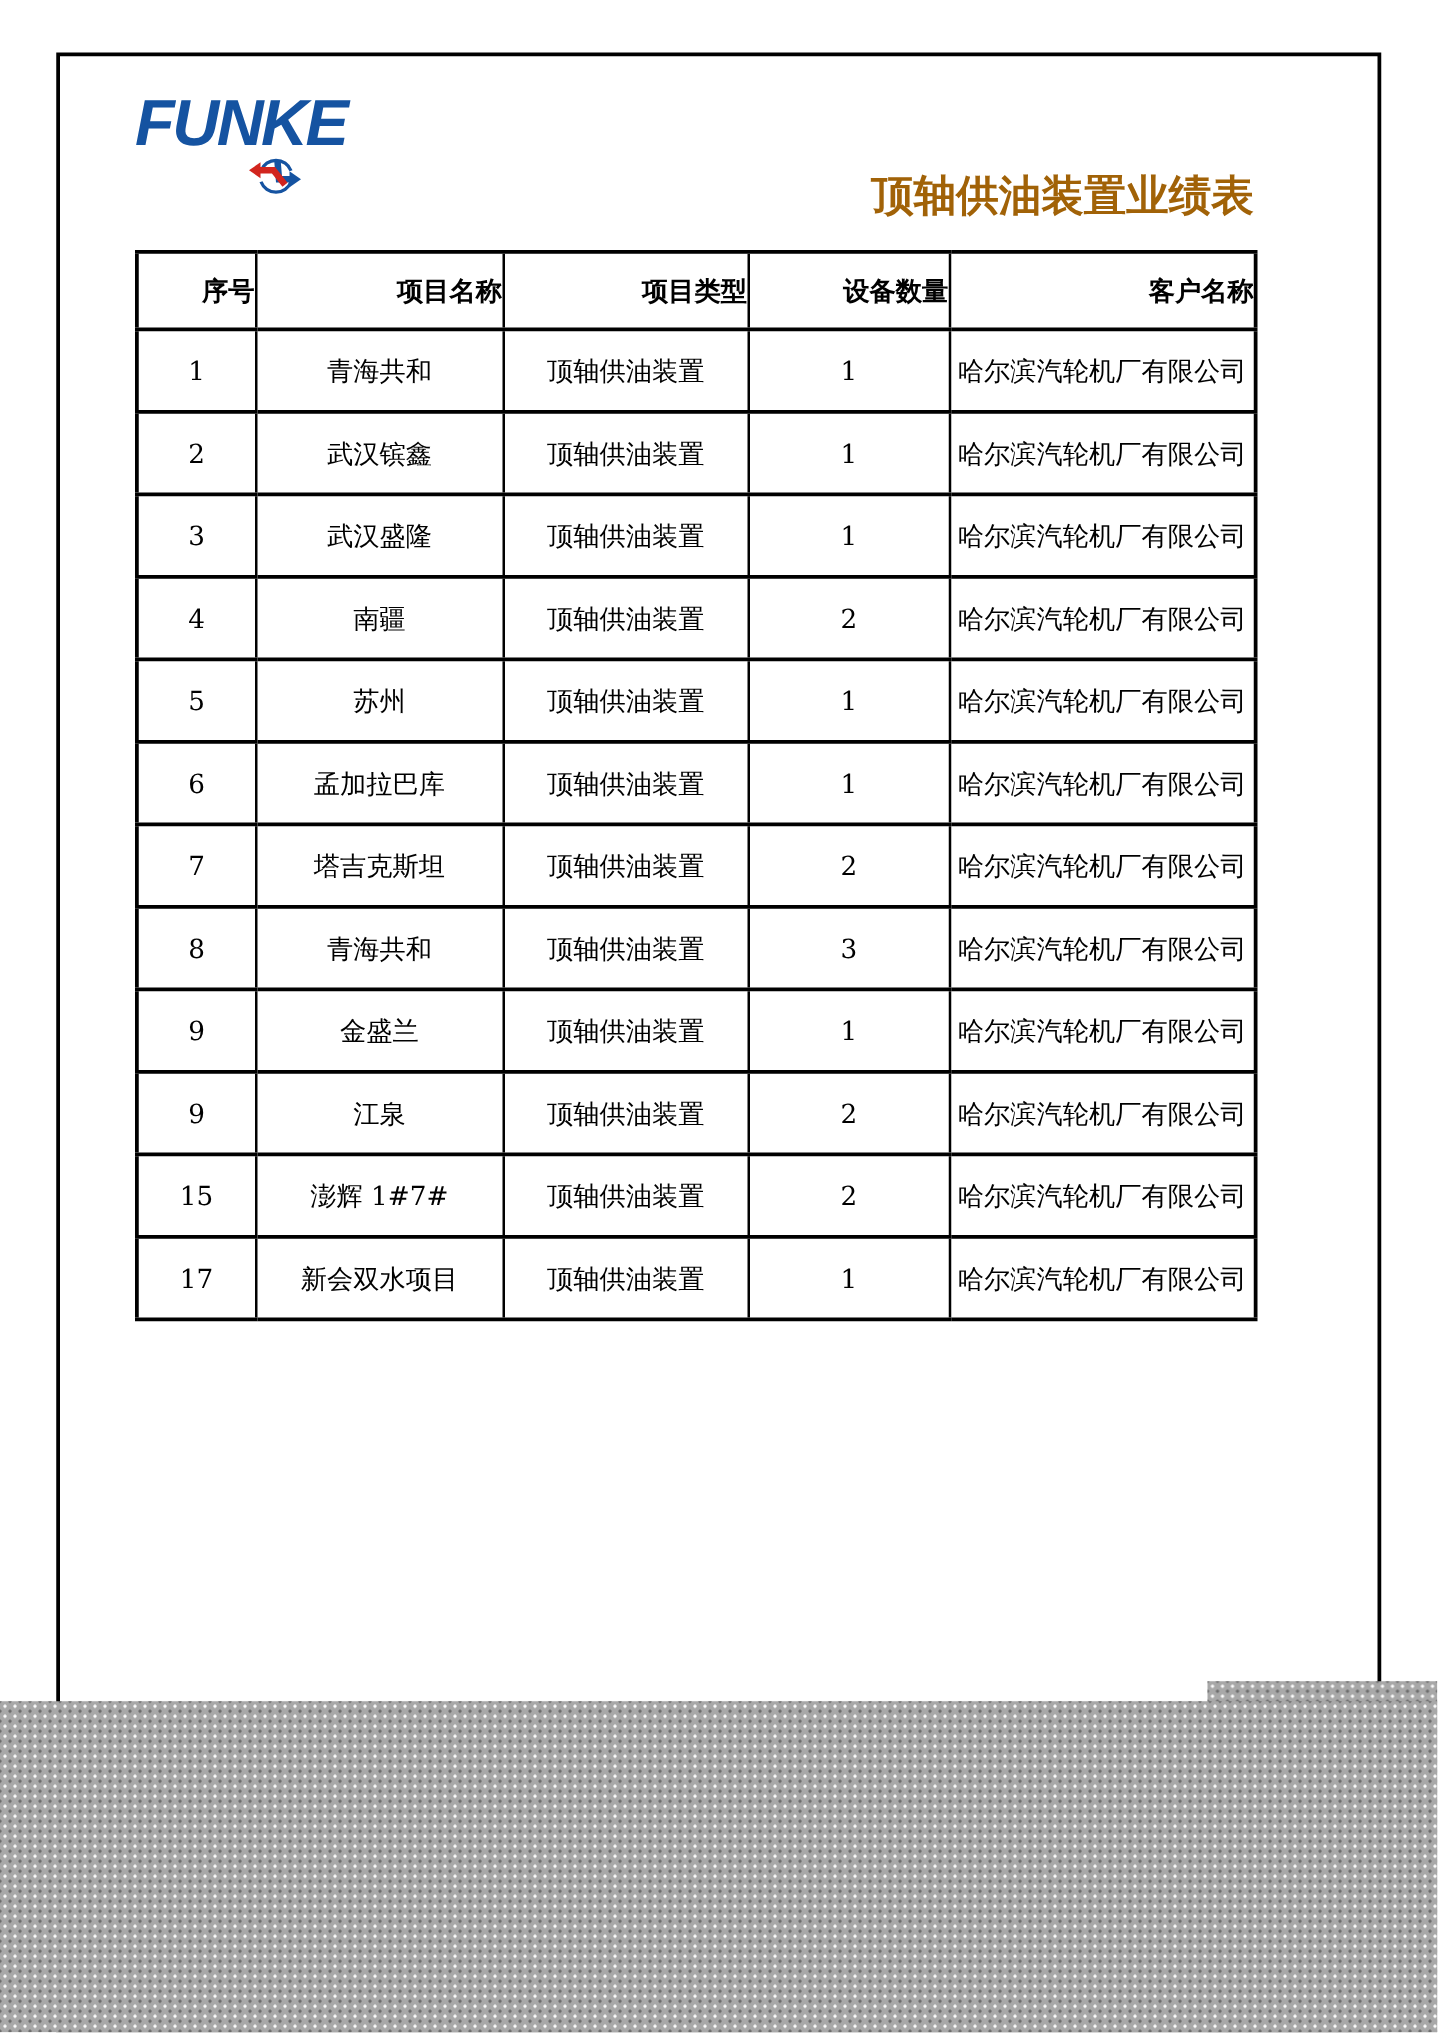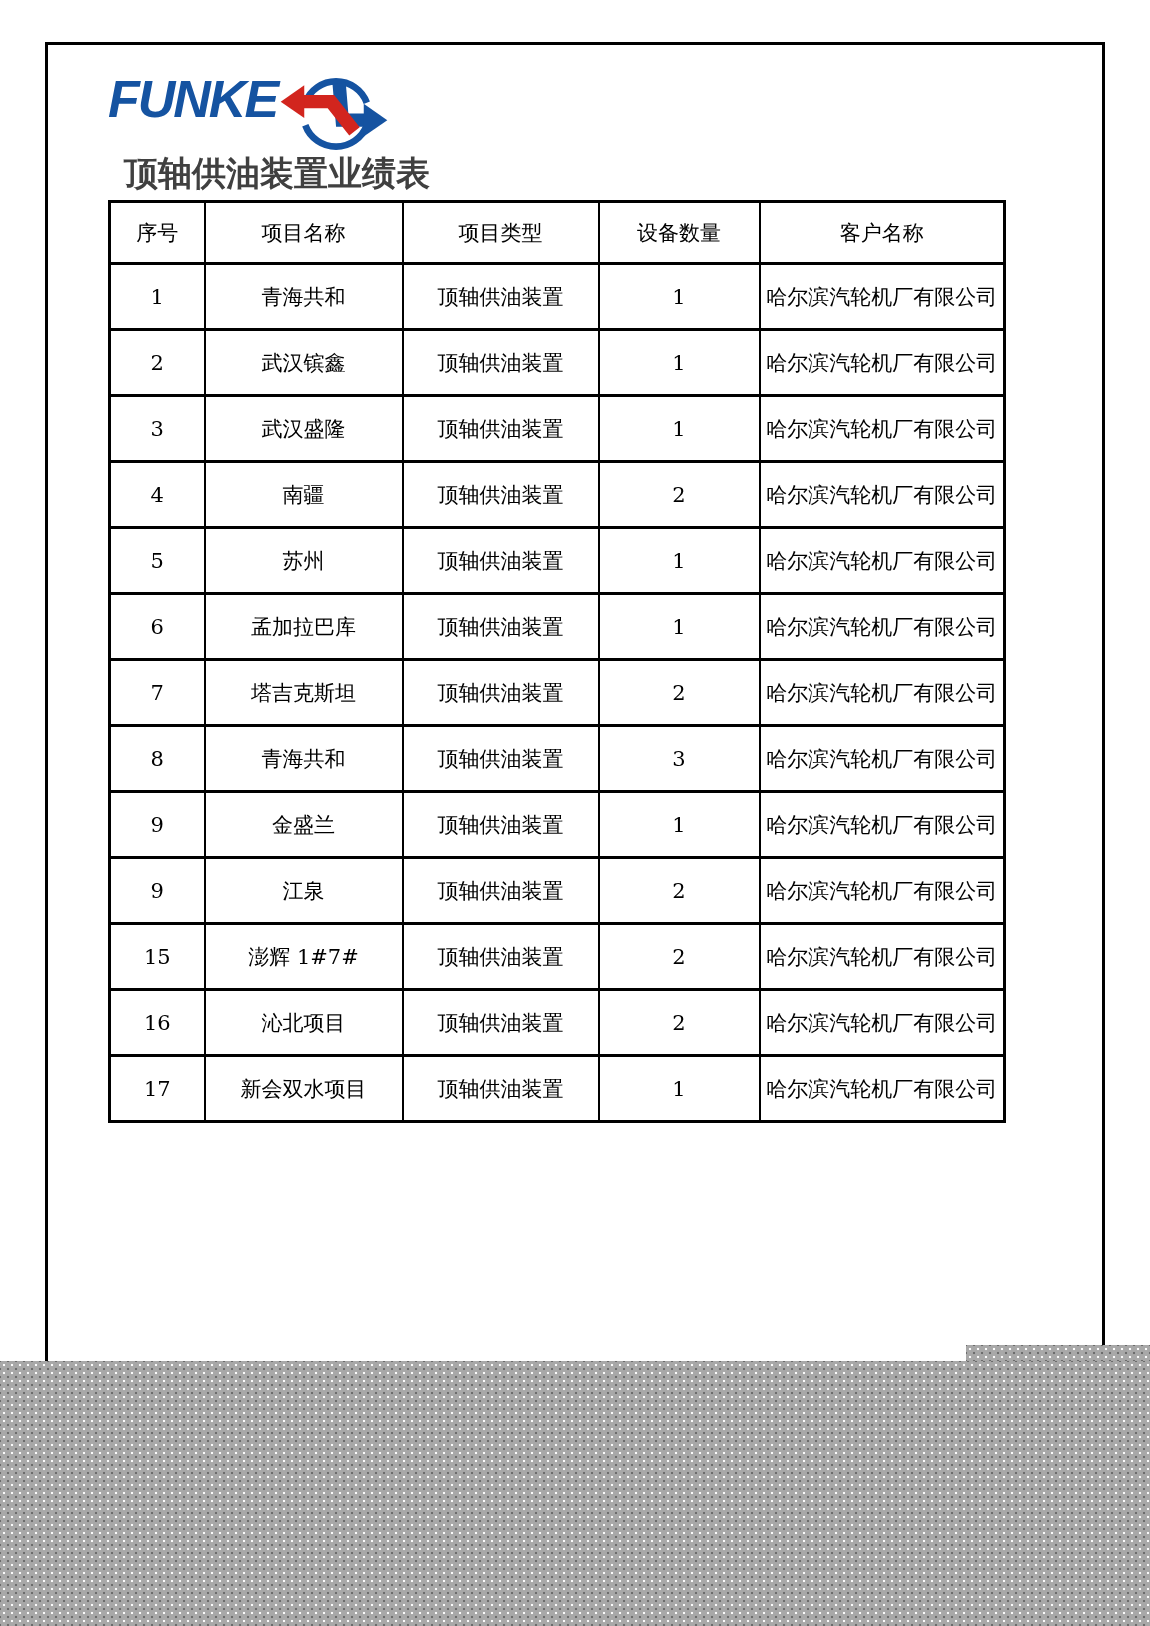--- a/index.html
+++ b/index.html
@@ -6,46 +6,47 @@
   .canvas{
     position:relative;width:1150px;height:1626px;background:#ffffff;
     overflow:hidden;font-family:"Liberation Sans",sans-serif;
   }
   .page{
     position:absolute;left:45px;top:42px;width:1060px;height:1584px;
     border:3px solid #000;background:#fff;box-sizing:border-box;
   }
   .logo{
     position:absolute;left:60px;top:28px;height:84px;
-    display:flex;align-items:flex-start;gap:0;
+    display:flex;align-items:flex-end;gap:0;flex-direction:column;
   }
   .wordmark{
     color:#1553a1;font-weight:bold;font-style:italic;
     font-size:52px;letter-spacing:-2px;line-height:1;
     font-family:"Liberation Sans",sans-serif;
   }
   .logo-icon{display:block;}
   .doc-title{
-    position:absolute;left:60px;top:93px;width:895px;margin:16px;
-    text-align:left;font-size:34px;font-weight:bold;color:#404040;
+    position:absolute;left:60px;top:93px;width:895px;margin:0;
+    text-align:right;font-size:34px;font-weight:bold;color:#a16207;
     line-height:1.15;font-family:"Liberation Sans",sans-serif;
   }
   .perf-table{
     position:absolute;left:60px;top:155px;width:895px;
     border-collapse:collapse;table-layout:fixed;
     border:3px solid #000;background:#fff;
   }
   .perf-table th,.perf-table td{
     border:2px solid #000;border-top-width:3px;border-bottom-width:3px;
     text-align:center;vertical-align:middle;padding:0;
     overflow:hidden;white-space:nowrap;
   }
   .perf-table th{
-    height:59px;font-size:21px;font-weight:normal;color:#000;
+    height:59px;font-size:21px;font-weight:bold;color:#000;
     font-family:"Liberation Sans",sans-serif;
+    text-align:right;
   }
   .perf-table td{
     height:63px;font-size:21px;font-weight:normal;color:#000;
     font-family:"DejaVu Serif","Liberation Serif",serif;
   }
   .c1{width:95px}.c2{width:198px}.c3{width:196px}.c4{width:161px}.c5{width:245px}
   .gray-texture{
     background-color:#a8a8a8;
     background-image:
       radial-gradient(circle, rgba(255,255,255,0.95) 1px, rgba(255,255,255,0) 1.6px),
@@ -170,27 +171,20 @@
             <td>哈尔滨汽轮机厂有限公司</td>
           </tr>
           <tr>
             <td>15</td>
             <td>澎辉 1#7#</td>
             <td>顶轴供油装置</td>
             <td>2</td>
             <td>哈尔滨汽轮机厂有限公司</td>
           </tr>
           <tr>
-            <td>16</td>
-            <td>沁北项目</td>
-            <td>顶轴供油装置</td>
-            <td>2</td>
-            <td>哈尔滨汽轮机厂有限公司</td>
-          </tr>
-          <tr>
             <td>17</td>
             <td>新会双水项目</td>
             <td>顶轴供油装置</td>
             <td>1</td>
             <td>哈尔滨汽轮机厂有限公司</td>
           </tr>
         </tbody>
     </table>
 
   </div>

